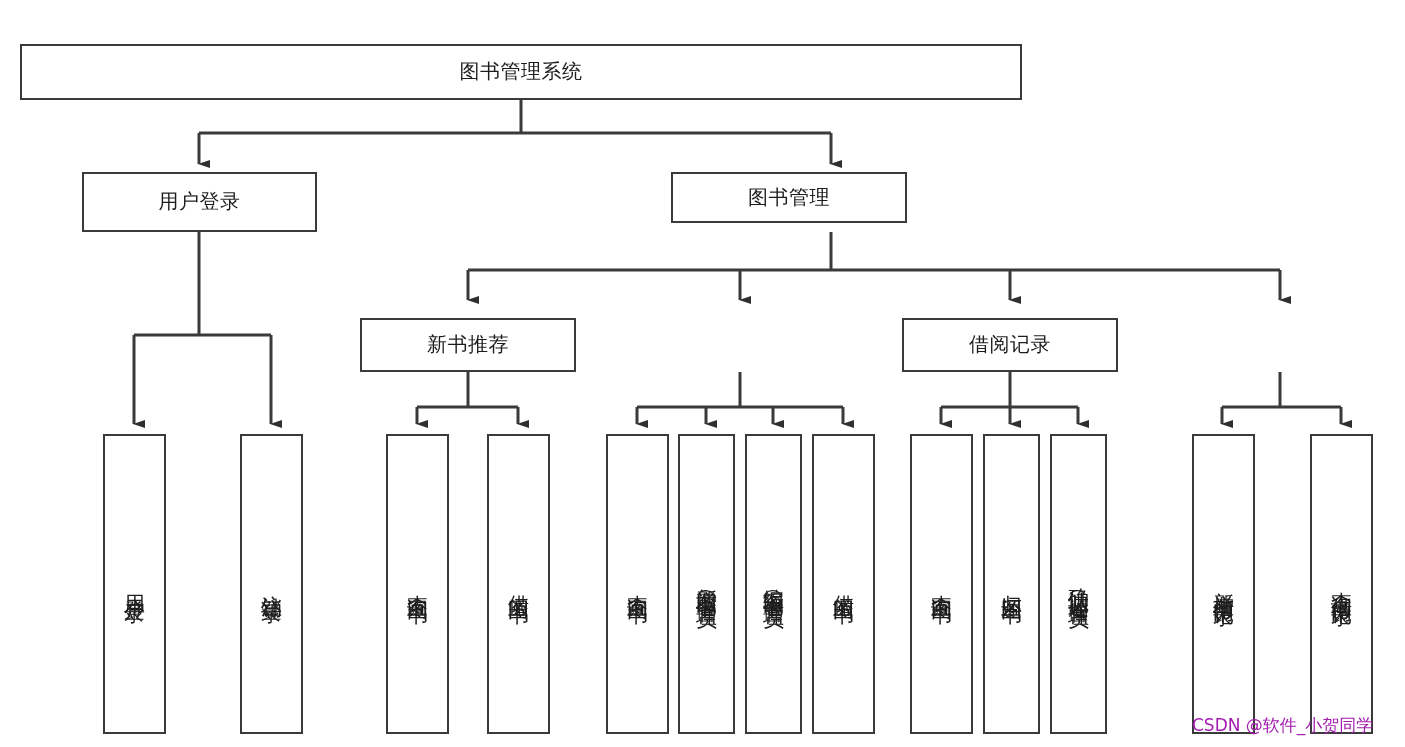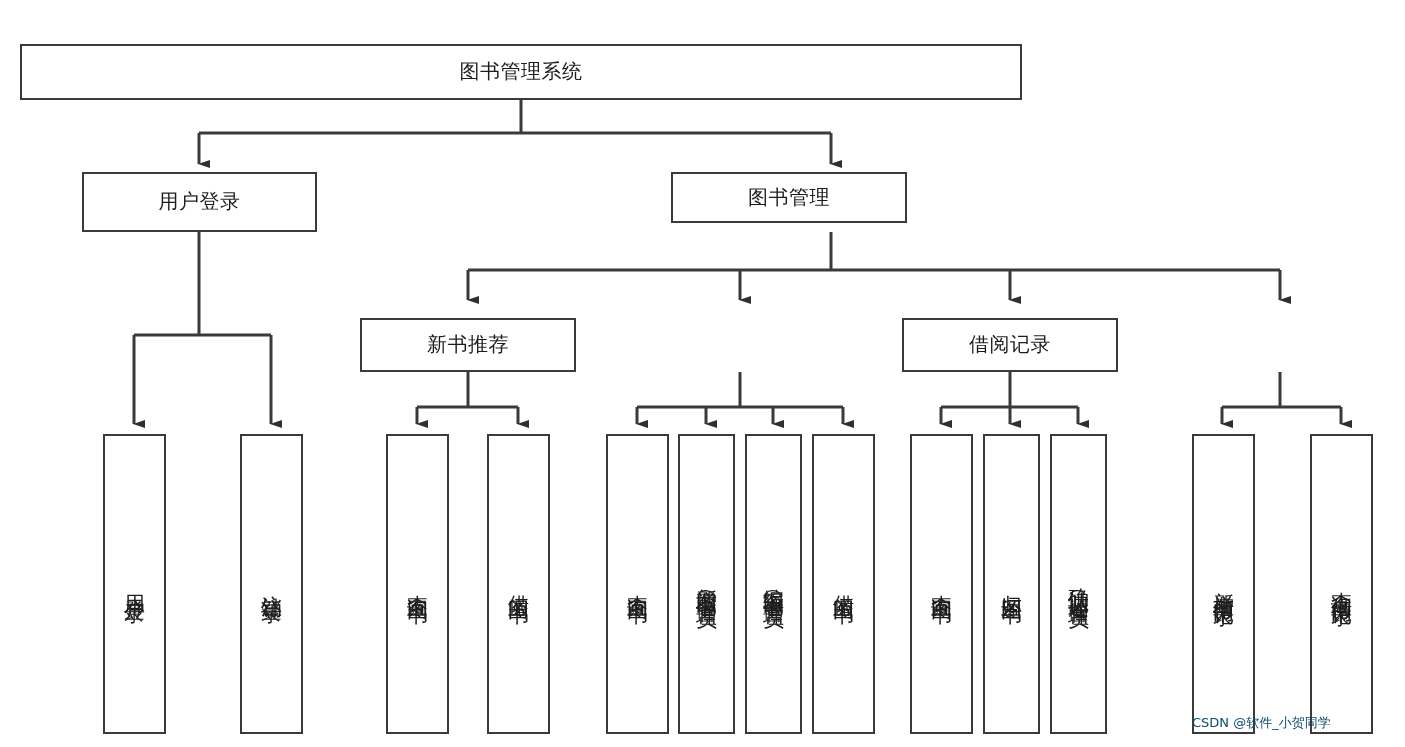--- a/index.html
+++ b/index.html
@@ -58,22 +58,22 @@
     writing-mode: vertical-rl;
     text-orientation: upright;
     letter-spacing: 3px;
     line-height: 1.05;
     max-height: 100%;
   }
   #watermark {
     position: absolute;
     left: 1192px;
     top: 714px;
-    font-size: 13px;
-    color: #0c4a6e;
+    font-size: 17px;
+    color: #a21caf;
     white-space: nowrap;
     font-family: "DejaVu Sans", "Liberation Sans", sans-serif;
     pointer-events: none;
   }
 </style>
 </head>
 <body>
 
 <div id="diagram-root">
 

